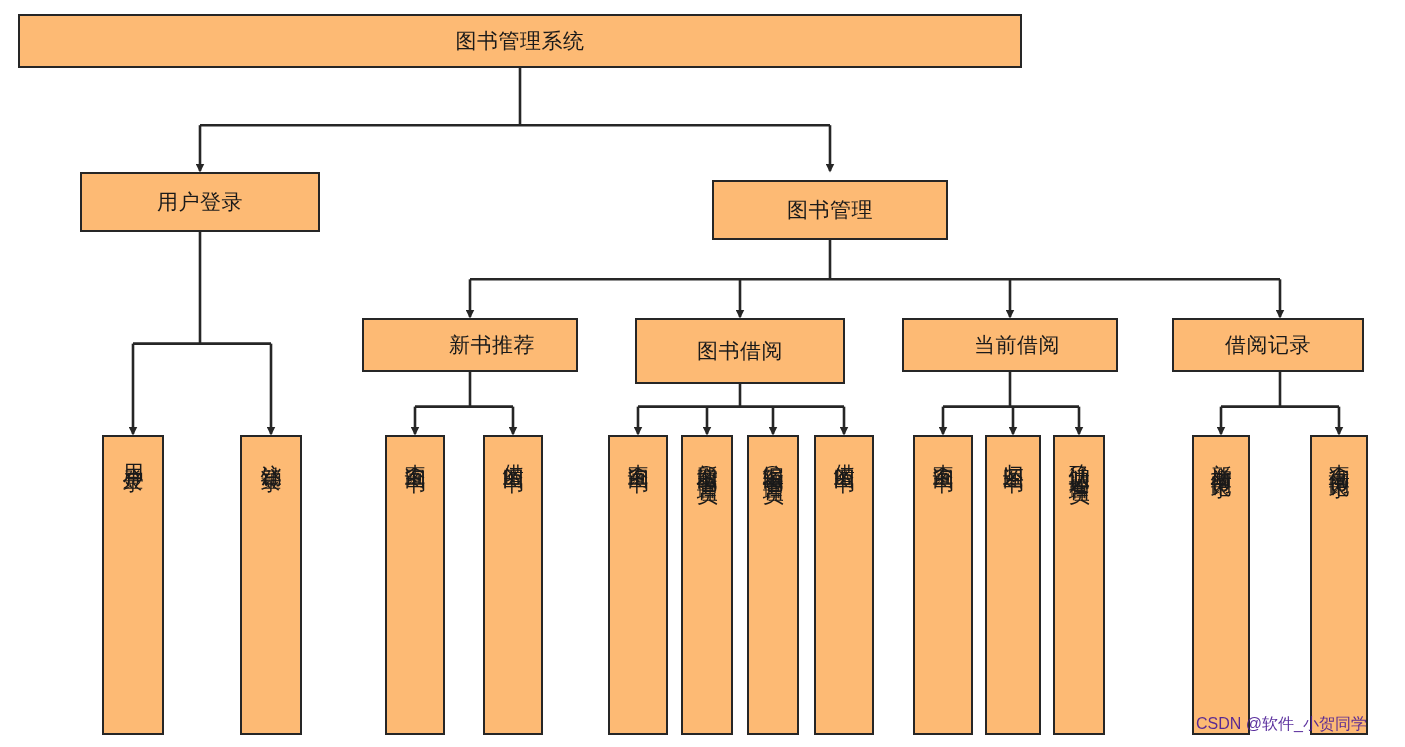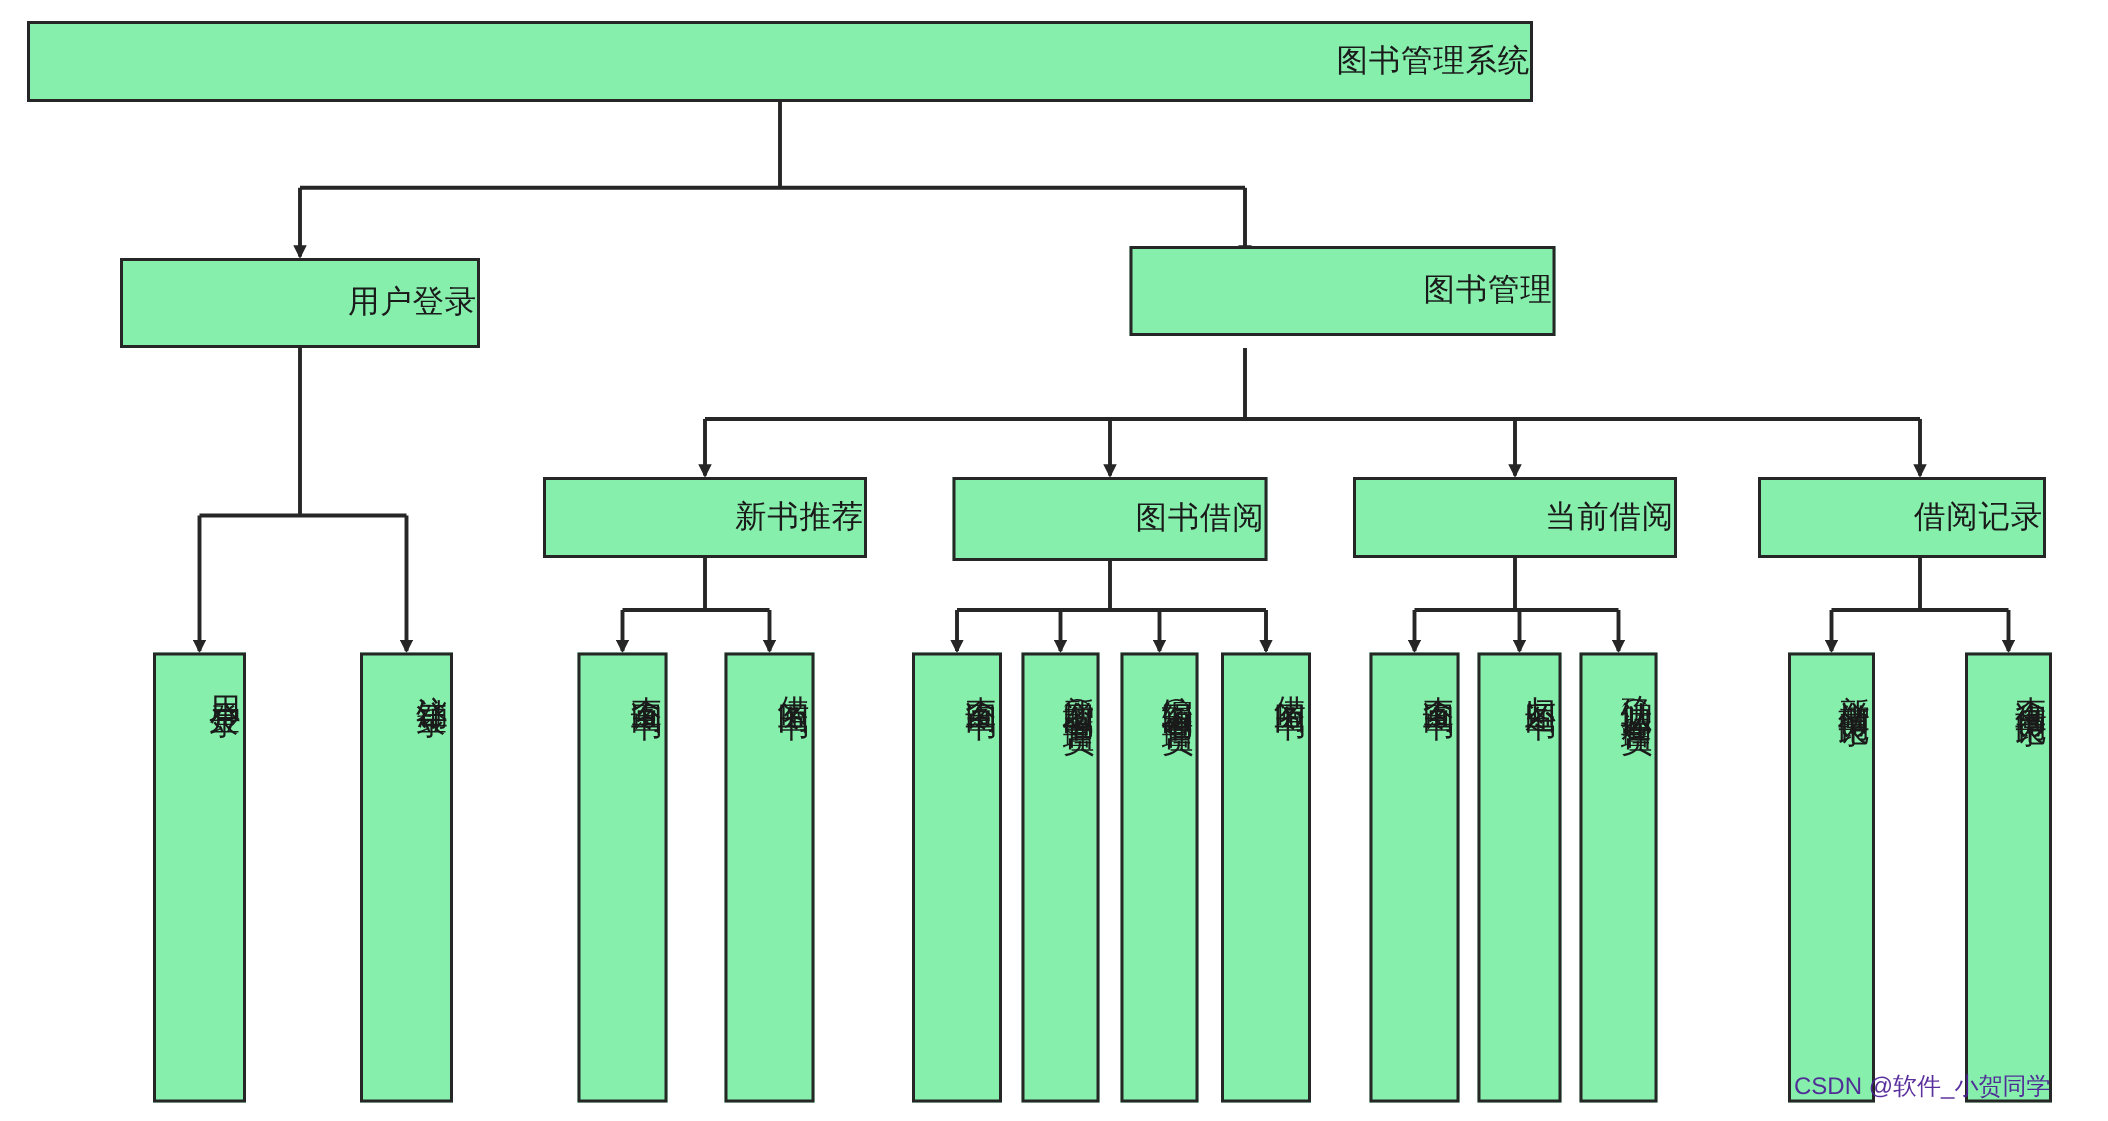--- a/index.html
+++ b/index.html
@@ -23,25 +23,25 @@
     position: absolute;
     left: 0;
     top: 0;
     width: 1405px;
     height: 747px;
     pointer-events: none;
   }
   .node {
     position: absolute;
     box-sizing: border-box;
-    background: #86efac;
+    background: #fdba74;
     border: 2px solid #262626;
     display: flex;
     align-items: center;
-    justify-content: flex-end;
+    justify-content: center;
     z-index: 2;
   }
   .node-label {
     font-size: 21px;
     line-height: 1.25;
     letter-spacing: 0.5px;
     color: #1a1a1a;
     white-space: nowrap;
     user-select: none;
   }
@@ -122,27 +122,27 @@
       </g>
   </svg>
 
   <div id="nodes">
       <div class="node root" style="left: 18px; top: 14px; width: 1004px; height: 54px;">
         <span class="node-label">图书管理系统</span>
       </div>
       <div class="node level2" style="left: 80px; top: 172px; width: 240px; height: 60px;">
         <span class="node-label">用户登录</span>
       </div>
-      <div class="node level2" style="left: 712px; top: 164px; width: 284px; height: 60px; margin-left: 41px;">
+      <div class="node level2" style="left: 712px; top: 180px; width: 236px; height: 60px;">
         <span class="node-label">图书管理</span>
       </div>
       <div class="node level3" style="left: 362px; top: 318px; width: 216px; height: 54px; padding-left: 44px;">
         <span class="node-label">新书推荐</span>
       </div>
-      <div class="node level3" style="left: 635px; top: 318px; width: 210px; height: 56px;">
+      <div class="node level3" style="left: 635px; top: 318px; width: 210px; height: 66px;">
         <span class="node-label">图书借阅</span>
       </div>
       <div class="node level3" style="left: 902px; top: 318px; width: 216px; height: 54px; padding-left: 14px;">
         <span class="node-label">当前借阅</span>
       </div>
       <div class="node level3" style="left: 1172px; top: 318px; width: 192px; height: 54px;">
         <span class="node-label">借阅记录</span>
       </div>
       <div class="node leaf" style="left: 102px; top: 435px; width: 62px; height: 300px;">
         <span class="node-label">用户登录</span>

